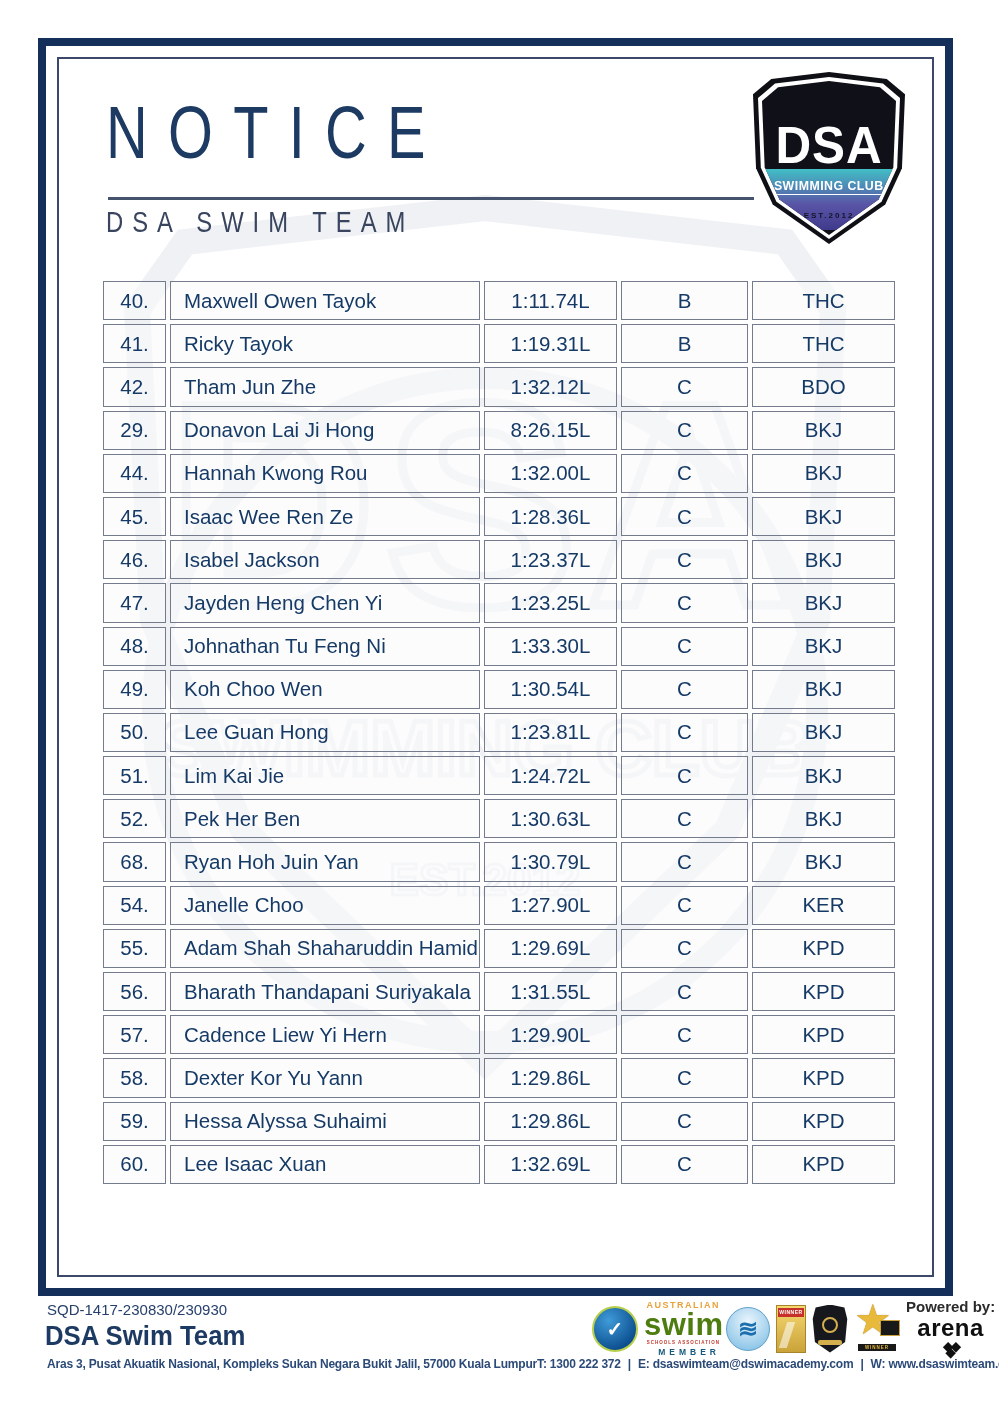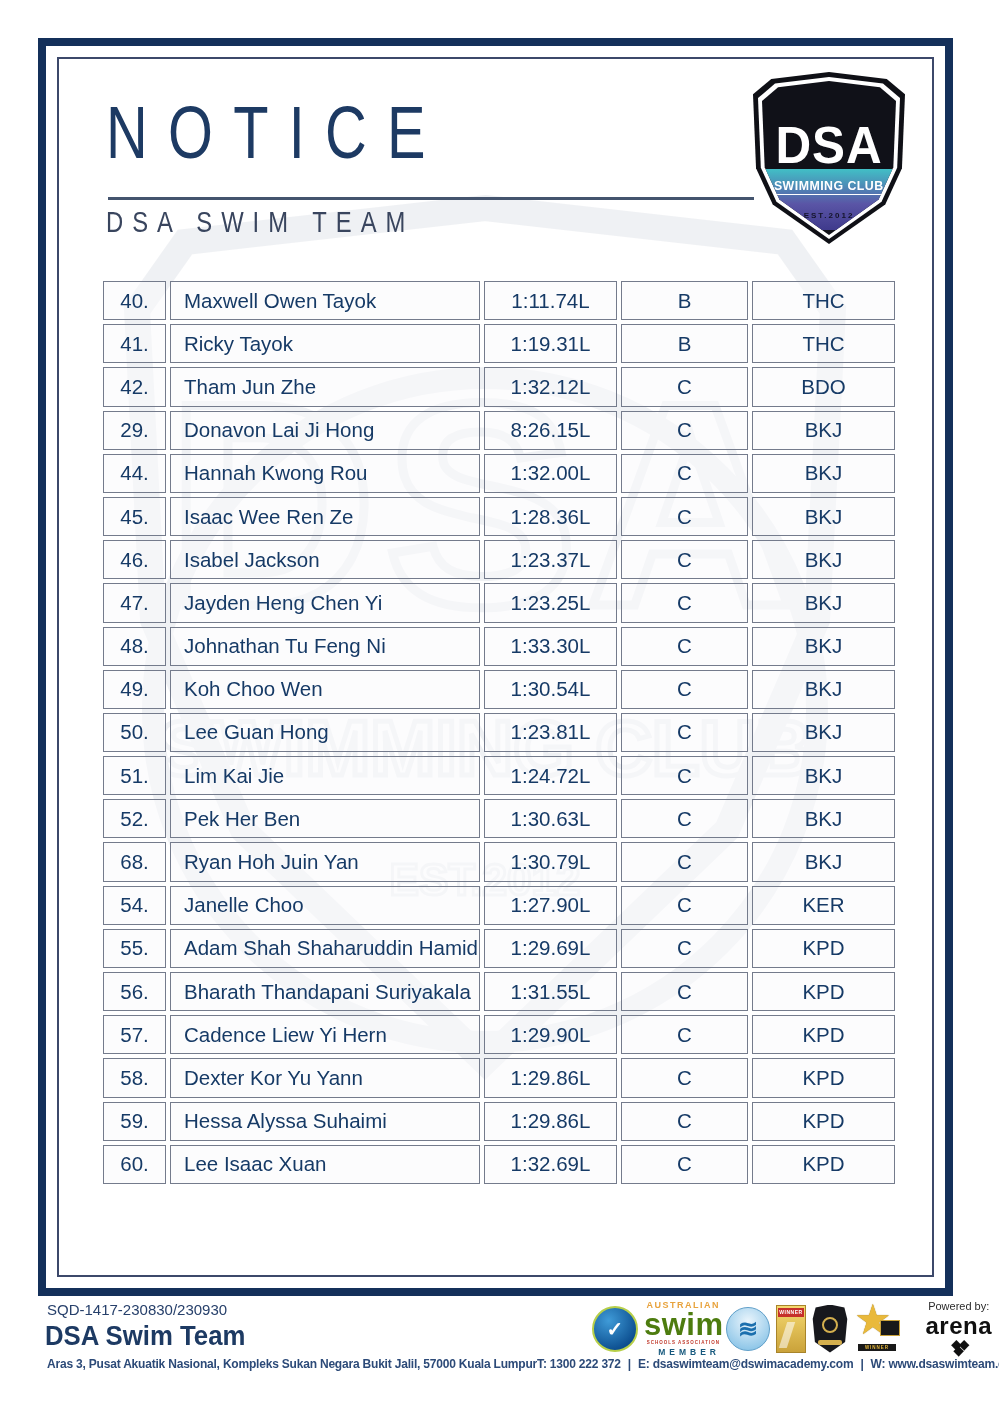--- a/index.html
+++ b/index.html
@@ -87,21 +87,21 @@
   .b-crest .bar { position:absolute; left:18%; bottom:8px; width:64%; height:5px; background:#d4af4e; border-radius:2px; }
 
   .b-star { width:46px; height:48px; flex:none; position:relative; }
   .b-star .star { position:absolute; left:0; top:-6px; font-size:42px; color:#e9b93b;
                   text-shadow:0 0 1px #8a6a14; line-height:1; }
   .b-star .tag { position:absolute; right:0; top:15px; width:20px; height:16px; background:#191919; border:1px solid #caa23a; }
   .b-star .band { position:absolute; left:4px; bottom:2px; width:38px; height:7px; background:#191919;
                   color:#e9b93b; font-size:4.5px; font-weight:800; text-align:center; line-height:7px; letter-spacing:1px; }
 
   .b-arena { margin-left:auto; flex:none; text-align:center; line-height:1; }
-  .b-arena .pw { font-size:11px; font-weight:400; color:#2b2b2b; }
+  .b-arena .pw { font-size:15px; font-weight:700; color:#2b2b2b; }
   .b-arena .an { font-size:24px; font-weight:800; color:#101010; letter-spacing:0.5px; margin-top:2px; }
   .b-arena .dia { margin-top:-2px; color:#101010; }
   .b-arena .dia .d { font-size:14px; letter-spacing:-3px; }
   .b-arena .dia .d2 { display:block; font-size:14px; margin-top:-9px; }
 </style>
 </head>
 <body>
 
 <div class="page">
 

